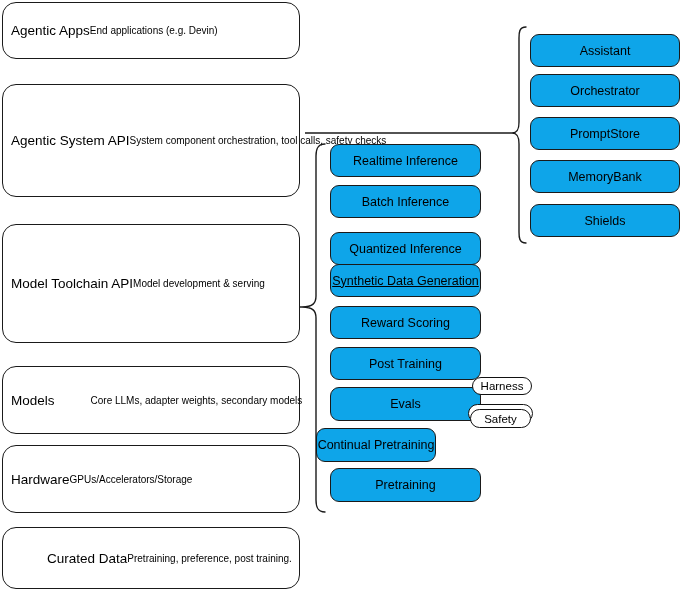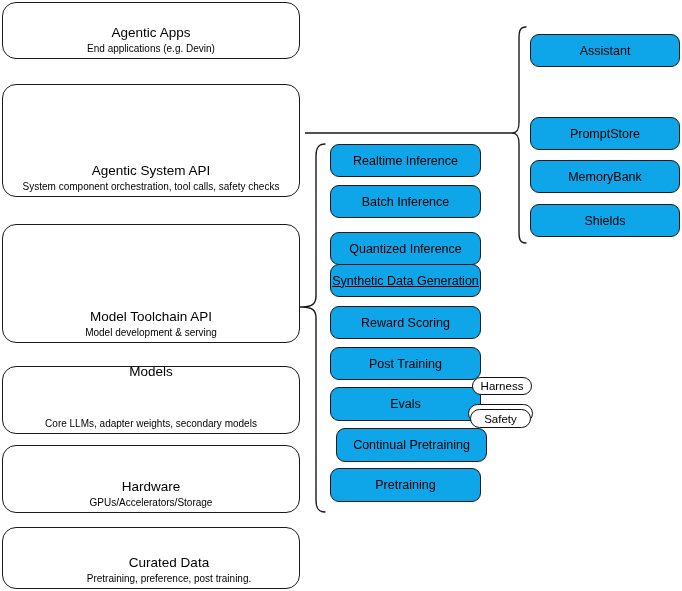--- a/index.html
+++ b/index.html
@@ -22,23 +22,23 @@
     height: 591px;
   }
   
   .layer-box {
     position: absolute;
     box-sizing: border-box;
     border: 1.3px solid #1a1a1a;
     border-radius: 14px;
     background: #ffffff;
     display: flex;
-    flex-direction: column;
+    flex-direction: row;
     align-items: center;
-    justify-content: flex-end;
+    justify-content: flex-start;
     text-align: center;
     padding: 2px 8px;
   }
   .layer-title {
     font-size: 13.5px;
     line-height: 17px;
     color: #000000;
     white-space: nowrap;
   }
   .layer-sub {
@@ -152,32 +152,33 @@
   <div class="pill" style="left:330px; top:226px; width:151px; height:33px;margin-top:6px;">Quantized Inference</div>
 
   <div class="pill" style="left:330px; top:264px; width:151px; height:33px;text-decoration:underline;">Synthetic Data Generation</div>
 
   <div class="pill" style="left:330px; top:306px; width:151px; height:33px;">Reward Scoring</div>
 
   <div class="pill" style="left:330px; top:387px; width:151px; height:34px;">Evals</div>
 
   <div class="pill" style="left:330px; top:347px; width:151px; height:33px;">Post Training</div>
 
-  <div class="pill" style="left:336px; top:428px; width:151px; height:34px;">Continual Pretraining</div>
+  <div class="pill" style="left:316px; top:428px; width:120px; height:34px;">Continual Pretraining</div>
 
   <div class="pill" style="left:330px; top:468px; width:151px; height:34px;">Pretraining</div>
 
   <div class="badge" style="left:472px; top:377px; width:60px; height:18px;">Harness</div>
 
   <div class="badge" style="left:468px; top:404px; width:65px; height:19px;">EvalData</div>
 
   <div class="badge" style="left:470px; top:409px; width:61px; height:19px;">Safety</div>
 
   <div class="pill" style="left:530px; top:34px; width:150px; height:33px;">Assistant</div>
 
+  <div class="pill" style="left:530px; top:74px; width:150px; height:33px;">Orchestrator</div>
 
   <div class="pill" style="left:530px; top:117px; width:150px; height:33px;">PromptStore</div>
 
   <div class="pill" style="left:530px; top:160px; width:150px; height:33px;">MemoryBank</div>
 
   <div class="pill" style="left:530px; top:204px; width:150px; height:33px;">Shields</div>
 
 </div>
 
 </body></html>

